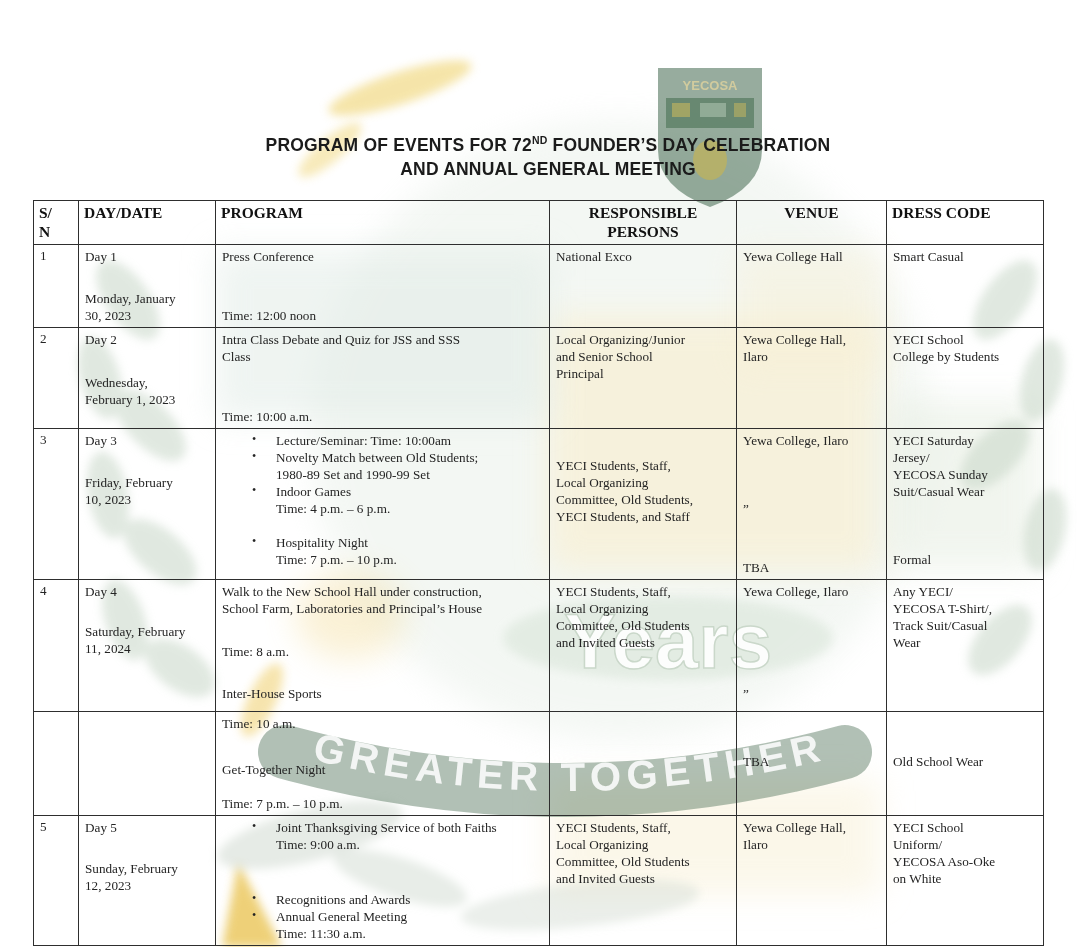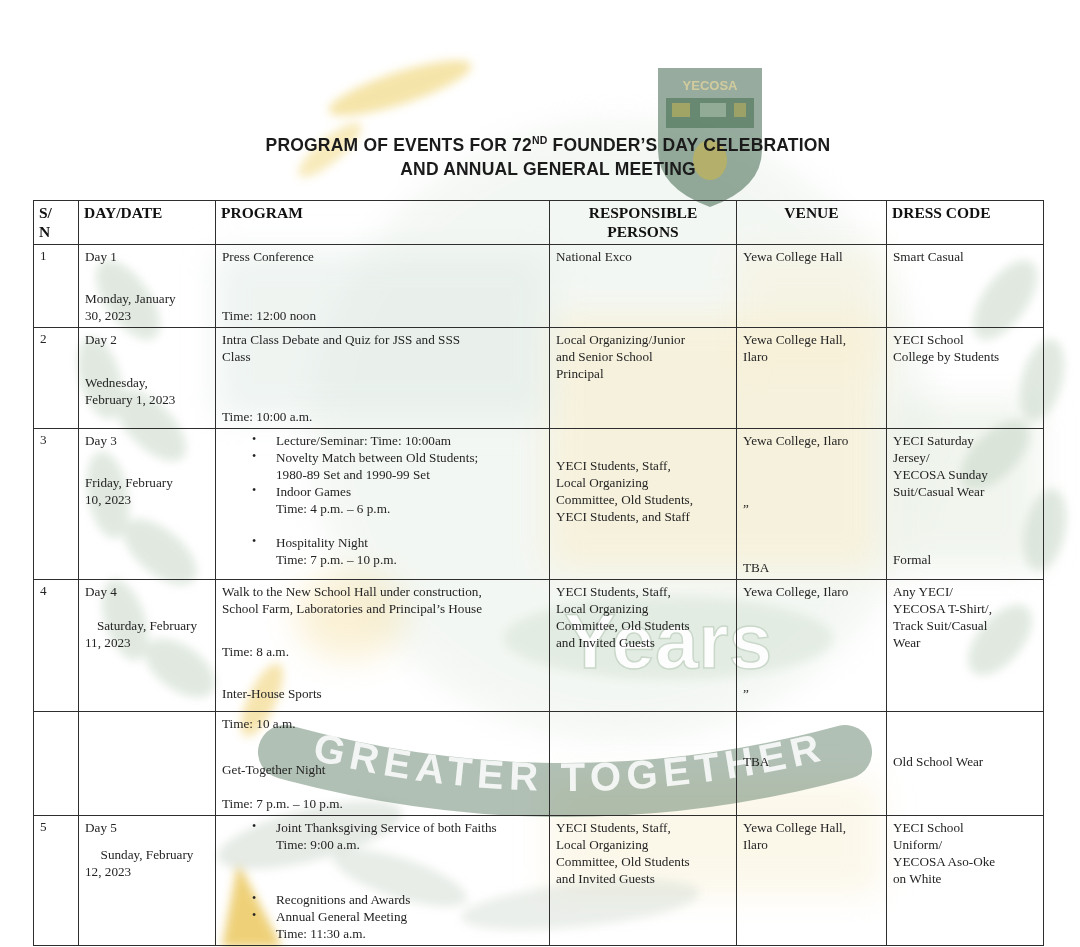--- a/index.html
+++ b/index.html
@@ -212,22 +212,22 @@
           <div class="ln">Jersey/</div>
           <div class="ln">YECOSA Sunday</div>
           <div class="ln">Suit/Casual Wear</div>
           <div class="ln" style="margin-top: 51px;">Formal</div>
         </td>
       </tr>
       <tr style="height: 132px;">
         <td class="sn-cell">4</td>
         <td>
           <div class="ln">Day 4</div>
-          <div class="ln" style="margin-top: 17px; text-align: center;">Saturday, February</div>
-          <div class="ln">11, 2023</div>
+          <div class="ln" style="margin-top: 23px;">Saturday, February</div>
+          <div class="ln">11, 2024</div>
         </td>
         <td>
           <div class="ln">Walk to the New School Hall under construction,</div>
           <div class="ln">School Farm, Laboratories and Principal’s House</div>
           <div class="ln" style="margin-top: 25.5px;">Time: 8 a.m.</div>
           <div class="ln" style="margin-top: 25.5px;">Inter-House Sports</div>
         </td>
         <td>
           <div class="ln">YECI Students, Staff,</div>
           <div class="ln">Local Organizing</div>
@@ -258,21 +258,21 @@
           <div class="ln" style="margin-top: 37.4px;">TBA</div>
         </td>
         <td>
           <div class="ln" style="margin-top: 37.4px;">Old School Wear</div>
         </td>
       </tr>
       <tr style="height: 117px;">
         <td class="sn-cell">5</td>
         <td>
           <div class="ln">Day 5</div>
-          <div class="ln" style="margin-top: 10px; text-align: center;">Sunday, February</div>
+          <div class="ln" style="margin-top: 24px;">Sunday, February</div>
           <div class="ln">12, 2023</div>
         </td>
         <td>
           <div class="ln bullet"><span class="blt">•</span><span>Joint Thanksgiving Service of both Faiths</span></div>
           <div class="ln indent">Time: 9:00 a.m.</div>
           <div class="ln bullet" style="margin-top: 37.4px;"><span class="blt">•</span><span>Recognitions and Awards</span></div>
           <div class="ln bullet"><span class="blt">•</span><span>Annual General Meeting</span></div>
           <div class="ln indent">Time:  11:30 a.m.</div>
         </td>
         <td>

